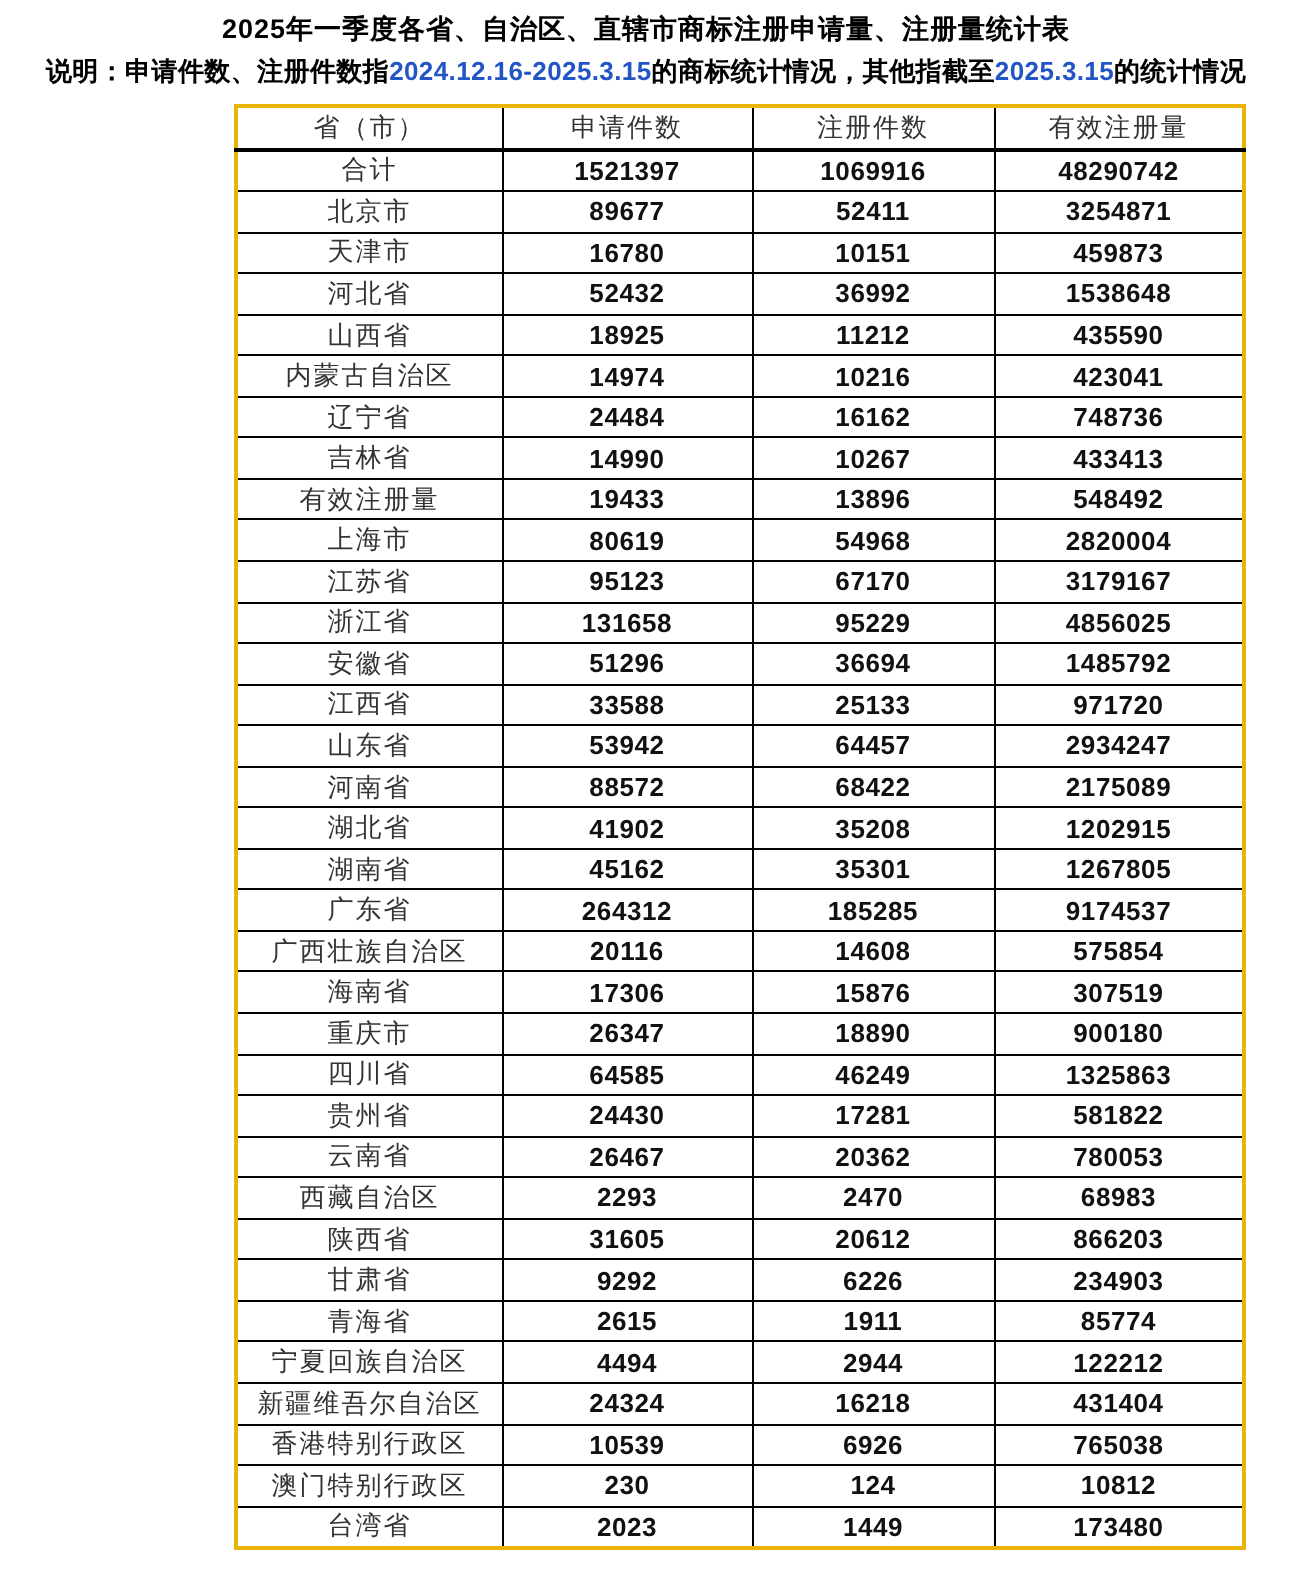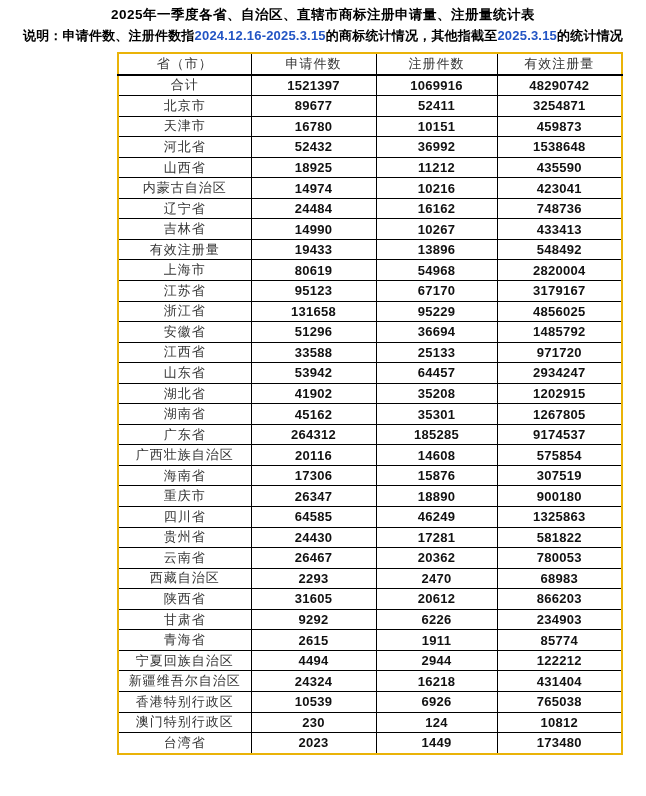--- a/index.html
+++ b/index.html
@@ -186,20 +186,26 @@
         <td class="c-num">25133</td>
         <td class="c-num">971720</td>
       </tr>
       <tr>
         <td class="c-prov">山东省</td>
         <td class="c-num">53942</td>
         <td class="c-num">64457</td>
         <td class="c-num">2934247</td>
       </tr>
       <tr>
+        <td class="c-prov">河南省</td>
+        <td class="c-num">88572</td>
+        <td class="c-num">68422</td>
+        <td class="c-num">2175089</td>
+      </tr>
+      <tr>
         <td class="c-prov">湖北省</td>
         <td class="c-num">41902</td>
         <td class="c-num">35208</td>
         <td class="c-num">1202915</td>
       </tr>
       <tr>
         <td class="c-prov">湖南省</td>
         <td class="c-num">45162</td>
         <td class="c-num">35301</td>
         <td class="c-num">1267805</td>

